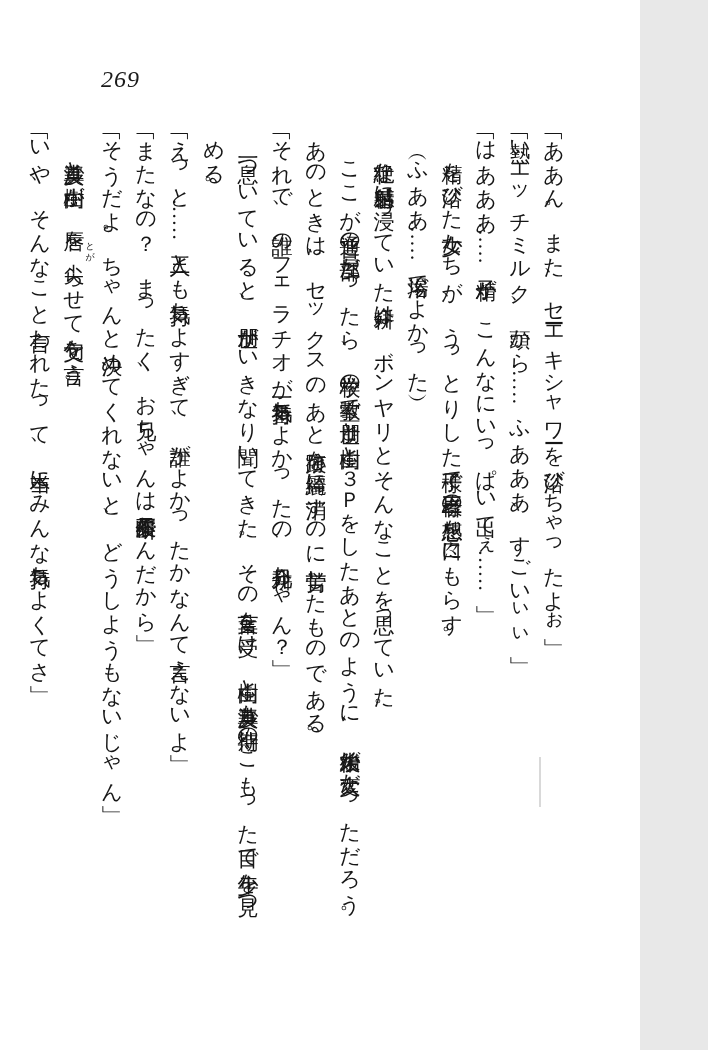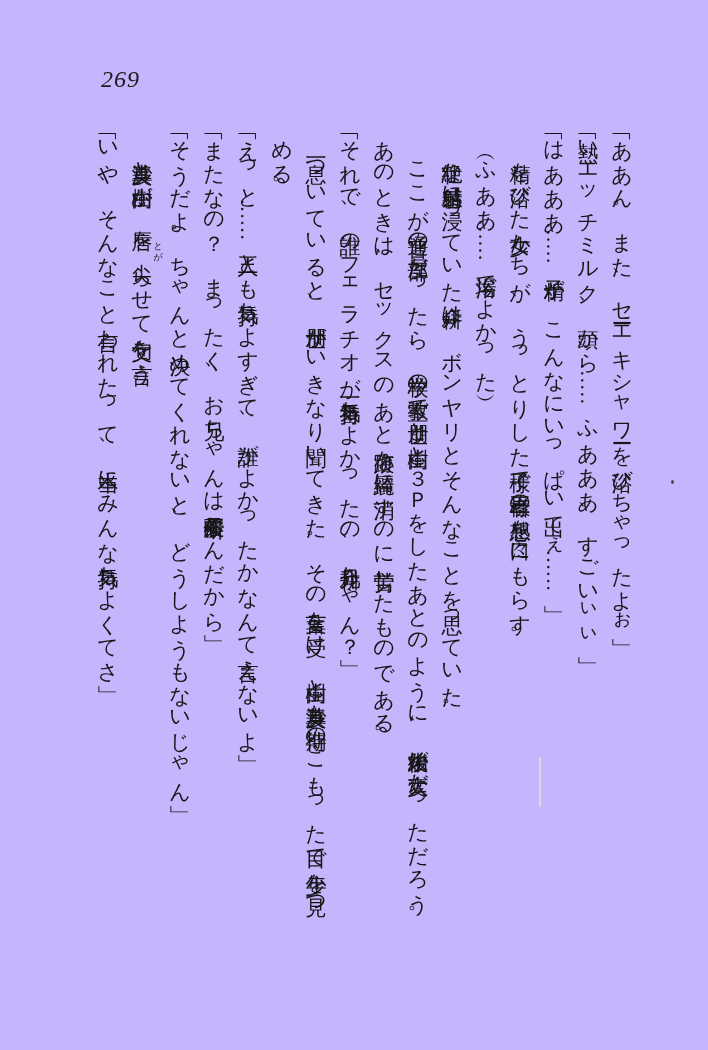--- a/index.html
+++ b/index.html
@@ -1,19 +1,19 @@
 <!DOCTYPE html>
 <html lang="ja"><head>
 <meta charset="utf-8">
 <style>
   html,body{margin:0;padding:0;background:#e8e8e8;}
   .page{
     position:relative;
-    width:708px;height:1050px;
-    background:#c4b5fd;
+    width:640px;height:1050px;
+    background:#ffffff;
     overflow:hidden;
     font-family:"Liberation Serif","DejaVu Serif",serif;
     color:#161616;
   }
   .pagenum{
     position:absolute;
     top:66px;left:101px;
     font-size:24px;
     font-style:italic;
     letter-spacing:1px;

